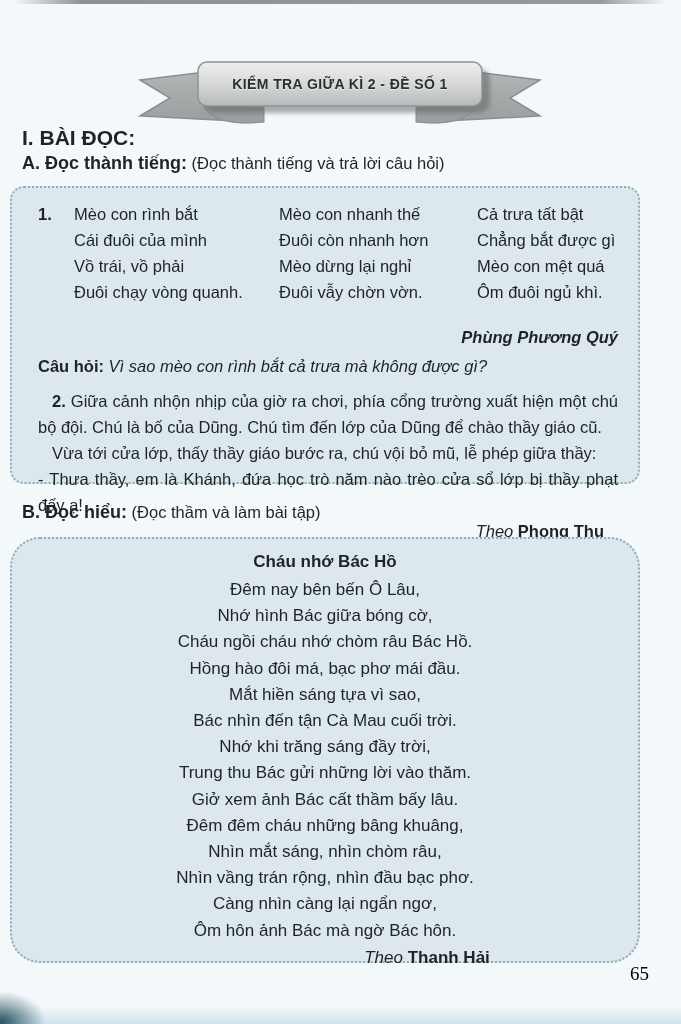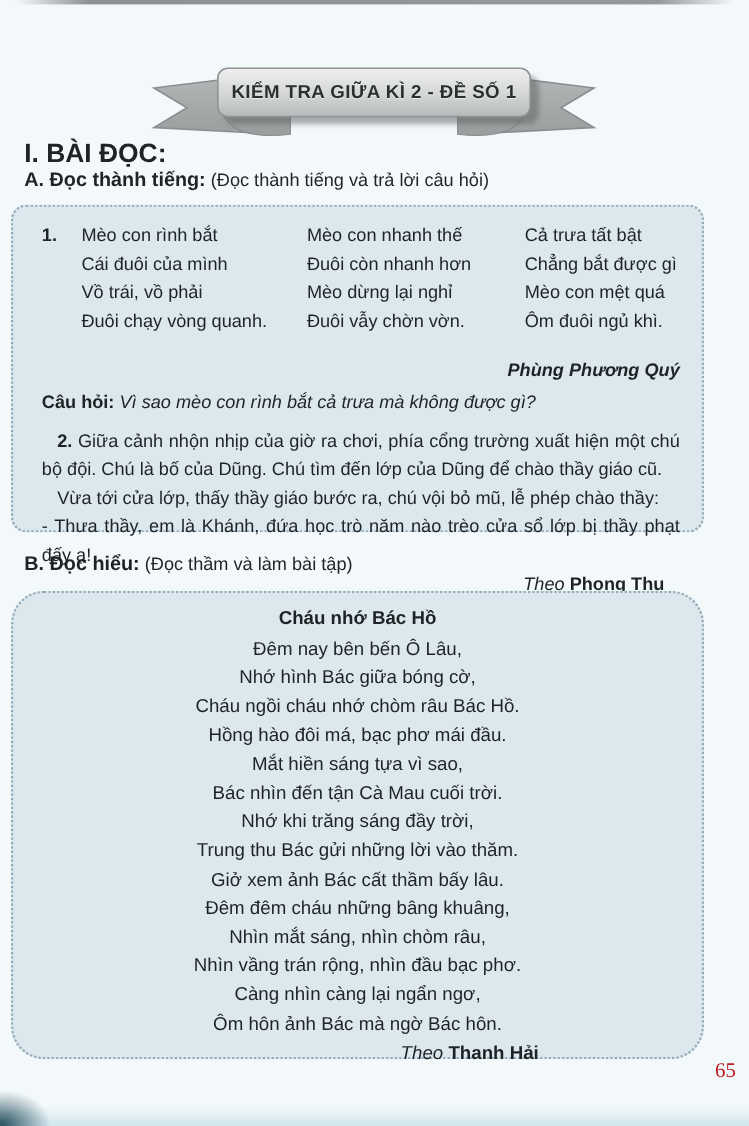--- a/index.html
+++ b/index.html
@@ -23,25 +23,25 @@
   }
   .scan-smudge{
     position:absolute; left:-10px; top:990px; width:58px; height:40px;
     background:radial-gradient(ellipse at 20% 80%, rgba(15,60,75,.85), rgba(15,60,75,0) 68%);
   }
   
   .ribbon{ position:absolute; top:56px; left:128px; width:424px; height:84px; }
   .ribbon-title{
     position:absolute; top:62px; left:198px; width:284px; height:44px;
     display:flex; align-items:center; justify-content:center;
-    font-weight:bold; font-size:17px; letter-spacing:.4px; color:#2c2f30;
+    font-weight:bold; font-size:14px; letter-spacing:.4px; color:#2c2f30;
     text-shadow:0 1px 0 rgba(255,255,255,.5);
   }
   
-  .h-main{ position:absolute; left:22px; top:126px; font-size:24px; font-weight:bold; }
+  .h-main{ position:absolute; left:22px; top:126px; font-size:21px; font-weight:bold; }
   .h-sub-a{ position:absolute; left:22px; top:153px; font-size:16.5px; }
   .h-sub-b{ position:absolute; left:22px; top:502px; font-size:16.5px; }
   .h-sub-a b, .h-sub-b b{ font-size:18px; }
   
   .box{
     position:absolute; left:10px; width:630px;
     background:#dce8ed;
     border:2px dotted #92abb8;
     border-radius:14px;
   }
@@ -66,22 +66,22 @@
   .attrib .theo{ font-style:italic; }
   .attrib .who{ font-weight:bold; }
   
   .poem-title{ text-align:center; font-weight:bold; font-size:17px; line-height:27px; margin-bottom:2px; }
   .poem-line{ text-align:center; line-height:26.2px; }
   .poem-attrib{ width:fit-content; margin:1px auto 0; transform:translateX(102px); line-height:26px; }
   .poem-attrib .theo{ font-style:italic; }
   .poem-attrib .who{ font-weight:bold; }
   
   .page-num{
-    position:absolute; left:650px; top:963px;
-    font-family:"Liberation Serif", serif; font-size:19px; color:#b91c1c;
+    position:absolute; left:630px; top:963px;
+    font-family:"Liberation Serif", serif; font-size:19px; color:#000000;
   }
 </style>
 </head>
 <body>
 
 <div class="scan-top"></div>
 <div class="scan-bottom"></div>
 <div class="scan-smudge"></div>
 
 <svg class="ribbon" viewBox="0 0 424 84" xmlns="http://www.w3.org/2000/svg">
@@ -134,21 +134,21 @@
       <div class="poem-l">Cả trưa tất bật</div>
       <div class="poem-l">Chẳng bắt được gì</div>
       <div class="poem-l">Mèo con mệt quá</div>
       <div class="poem-l">Ôm đuôi ngủ khì.</div>
     </div>
   </div>
   <div class="author-right">Phùng Phương Quý</div>
   <div class="question"><span class="q-label">Câu hỏi:</span><span class="q-text"> Vì sao mèo con rình bắt cả trưa mà không được gì?</span></div>
 
   <div class="para para-first"><span class="pnum">2.</span><span> Giữa cảnh nhộn nhịp của giờ ra chơi, phía cổng trường xuất hiện một chú bộ đội. Chú là bố của Dũng. Chú tìm đến lớp của Dũng để chào thầy giáo cũ.</span></div>
-  <div class="para para-mid">Vừa tới cửa lớp, thấy thầy giáo bước ra, chú vội bỏ mũ, lễ phép chào thầy:</div>
+  <div class="para para-mid">Vừa tới cửa lớp, thấy thầy giáo bước ra, chú vội bỏ mũ, lễ phép giữa thầy:</div>
   <div class="para">- Thưa thầy, em là Khánh, đứa học trò năm nào trèo cửa sổ lớp bị thầy phạt đấy ạ!</div>
   <div class="attrib"><span class="theo">Theo </span><span class="who">Phong Thu</span></div>
   <div class="question"><span class="q-label">Câu hỏi:</span><span class="q-text"> Khi gặp thầy giáo cũ, bố Dũng thể hiện sự kính trọng như thế nào?</span></div>
 </div>
 
 <div class="h-sub-b"><b>B. Đọc hiểu:</b><span> (Đọc thầm và làm bài tập)</span></div>
 
 <div class="box box2">
   <div class="poem-title">Cháu nhớ Bác Hồ</div>
   <div class="poem-line">Đêm nay bên bến Ô Lâu,</div>

